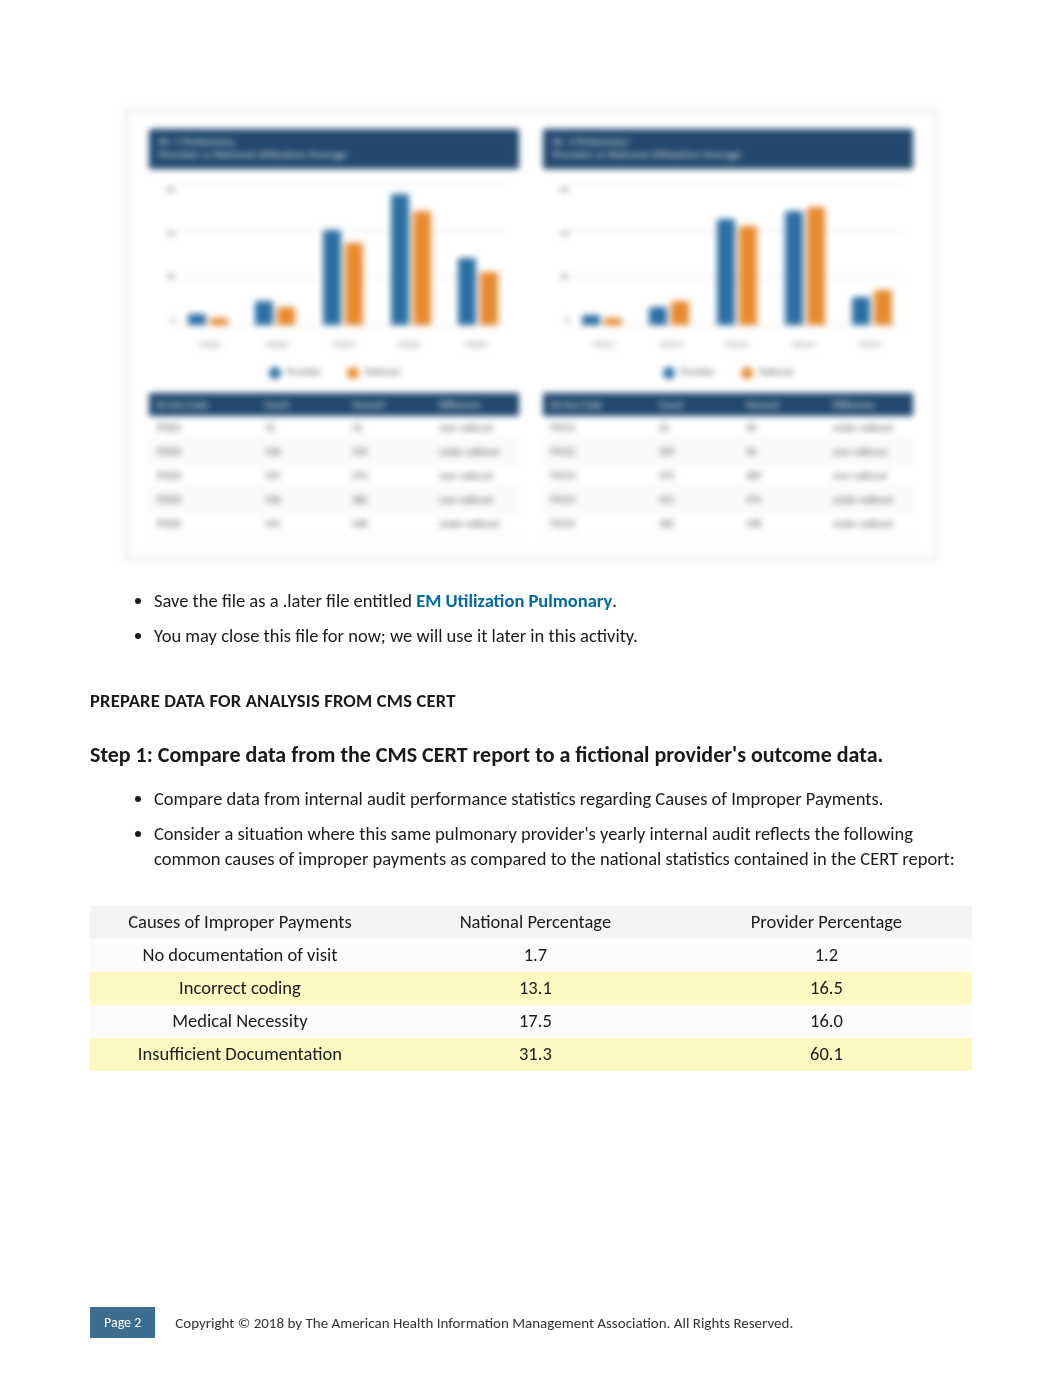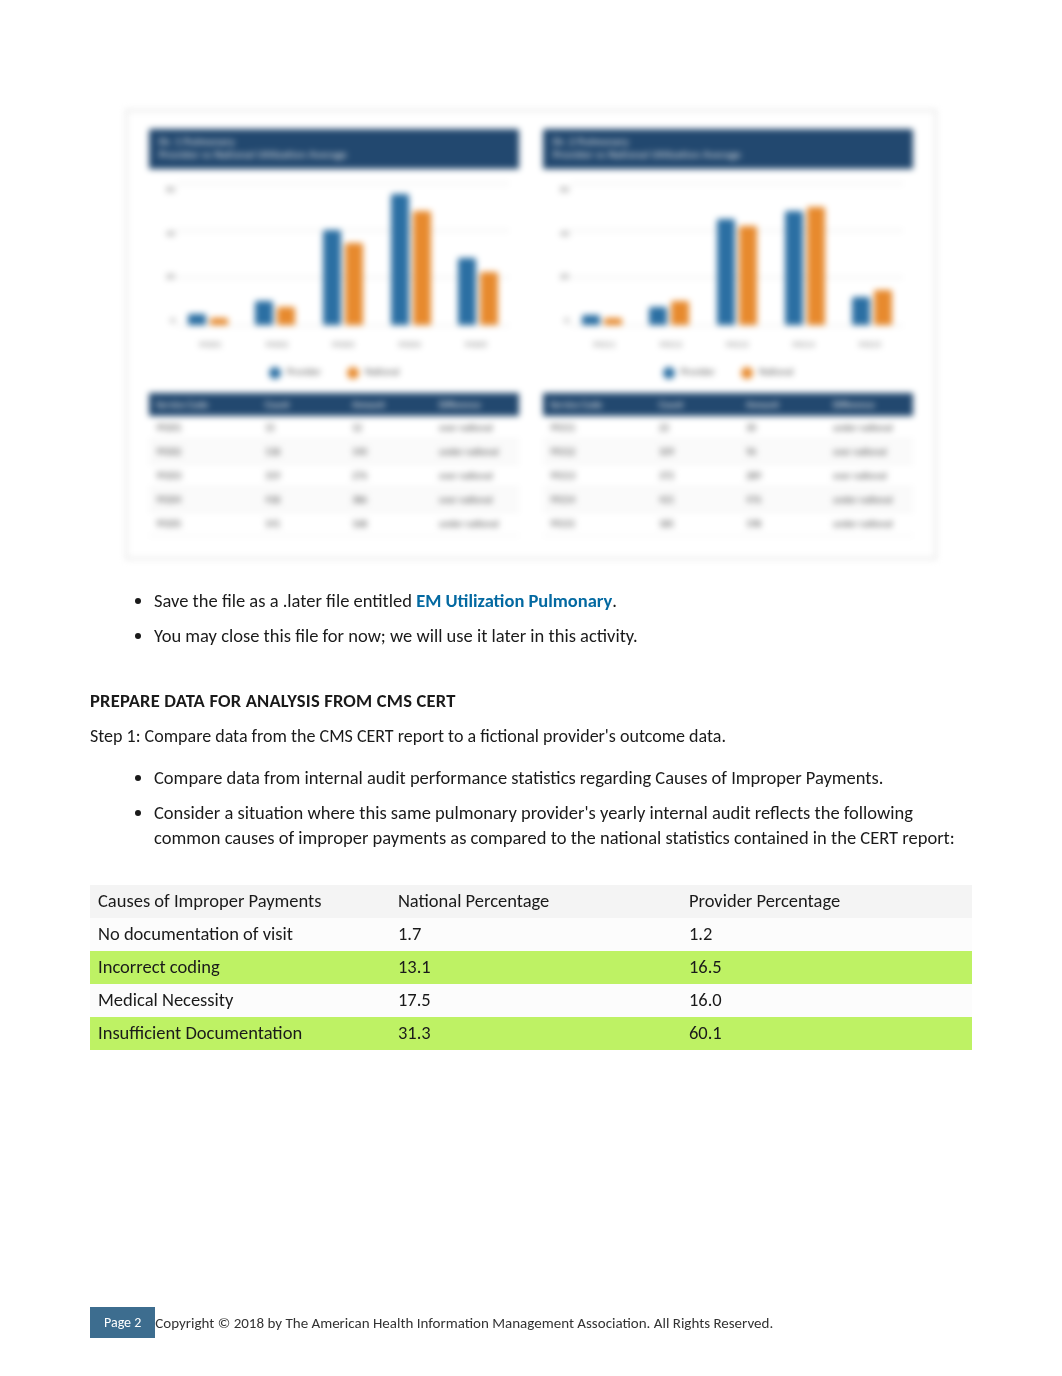--- a/index.html
+++ b/index.html
@@ -161,30 +161,31 @@
   }
   ul.outer li { margin-bottom: 10px; }
   .em-highlight { color: #0369a1; font-weight: 700; }
   h2.section {
     font-size: 18.5px;
     font-weight: 700;
     margin: 40px 0 4px 0;
     letter-spacing: .2px;
   }
   .step-line {
-    font-size: 18px;
-    font-weight: 400;
-    margin: 10px 0 18px 0;
+    font-size: 22px;
+    font-weight: 700;
+    margin: 26px 0 18px 0;
   }
   
   .causes-wrap {
     margin: 18px 0 0 0;
     width: 100%;
-    background: #bef264;
+    background: #fef9c3;
     font-size: 18.5px;
+    text-align: center;
   }
   .causes-wrap .row {
     display: flex;
   }
   .causes-wrap .row > div {
     padding: 4px 8px;
     box-sizing: border-box;
   }
   .causes-wrap .c1 { width: 34%; }
   .causes-wrap .c2 { width: 33%; }
@@ -192,20 +193,21 @@
   .causes-wrap .header { font-weight: 400; background:#f4f4f4; }
   .causes-wrap .row:nth-child(even){ background:#fcfcfc; }
   
   .footer {
     position: absolute;
     left: 90px;
     right: 90px;
     bottom: 38px;
     display: flex;
     align-items: center;
+    gap: 20px;
     font-size: 15px;
     color: #333;
   }
   .page-badge {
     background: #3d6d8f;
     color: #fff;
     padding: 7px 14px;
     font-size: 14px;
   }
 </style>

